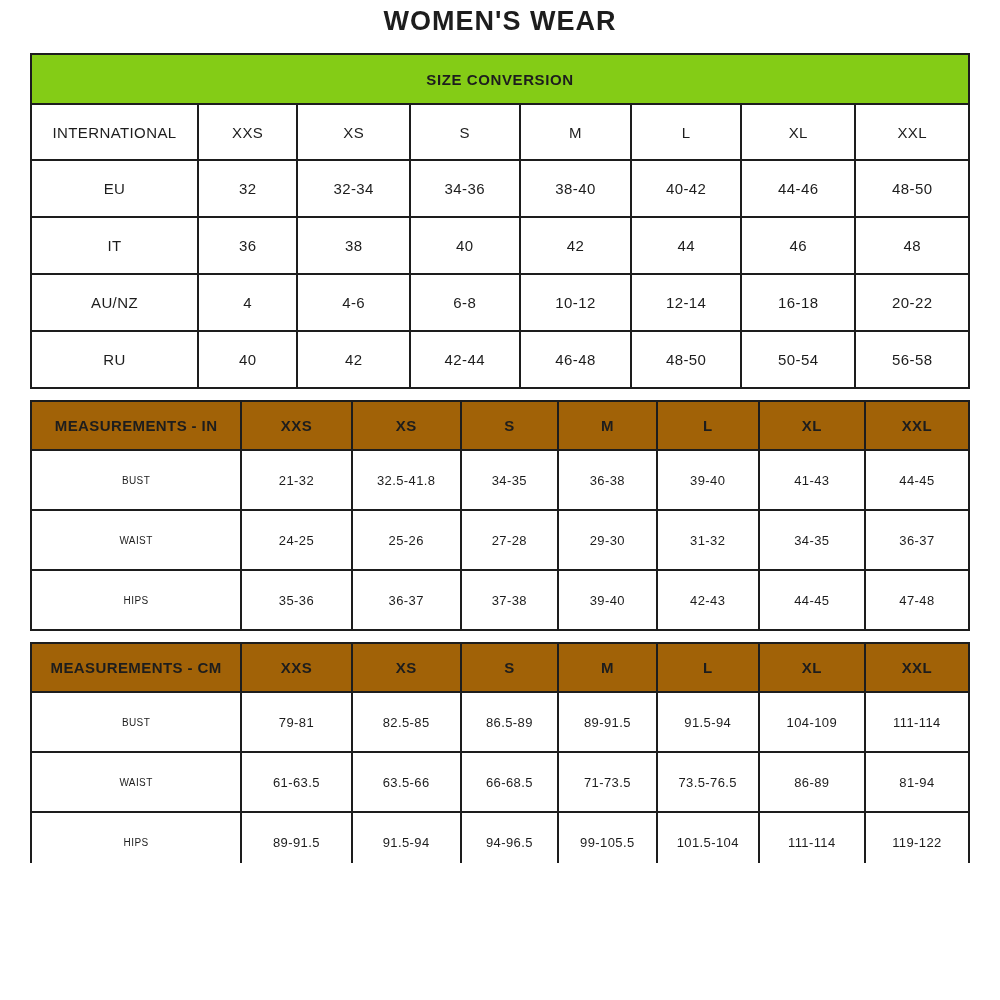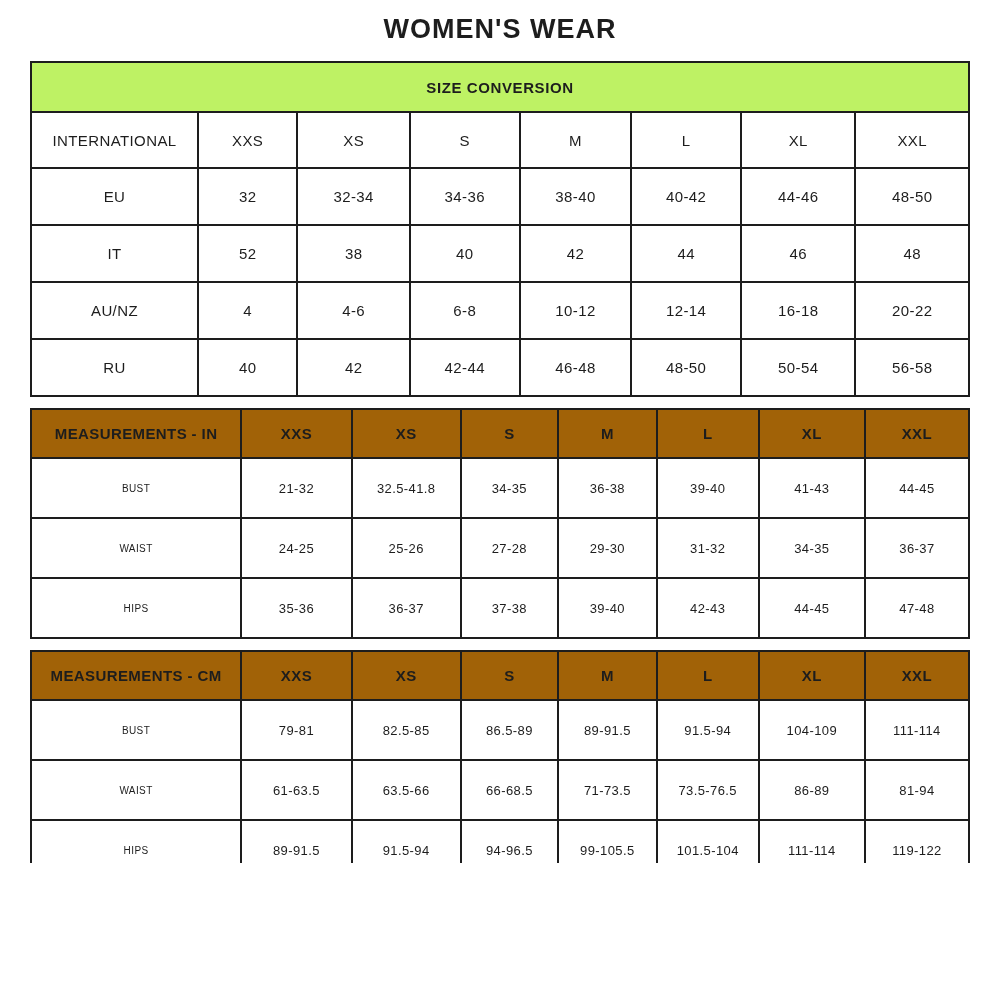--- a/index.html
+++ b/index.html
@@ -5,21 +5,21 @@
   * { margin: 0; padding: 0; box-sizing: border-box; }
   html, body {
     width: 1000px;
     background: #ffffff;
     font-family: "Liberation Sans", "DejaVu Sans", sans-serif;
     color: #1d1d1d;
   }
   .page {
     width: 1000px;
     height: 863px;
-    padding: 14px 30px 15px 30px;
+    padding: 6px 30px 15px 30px;
     background: #ffffff;
   }
   .page-title {
     text-align: center;
     font-size: 27px;
     font-weight: 700;
     letter-spacing: 1px;
     margin-bottom: 16px;
   }
   table {
@@ -32,21 +32,21 @@
     border: 2px solid #1d1d1d;
     text-align: center;
     vertical-align: middle;
     font-size: 15px;
     letter-spacing: 0.4px;
     font-weight: 400;
     overflow: hidden;
   }
   
   .conv .table-title-cell {
-    background: #bef264;
+    background: #84cc16;
     height: 50px;
     font-weight: 700;
     font-size: 15px;
     letter-spacing: 0.6px;
   }
   .conv thead .col-head { height: 56px; }
   .conv tbody tr td { height: 57px; }
   
   .meas thead th {
     background: #a16207;
@@ -96,21 +96,21 @@
           <td>32</td>
           <td>32-34</td>
           <td>34-36</td>
           <td>38-40</td>
           <td>40-42</td>
           <td>44-46</td>
           <td>48-50</td>
         </tr>
         <tr>
           <td class="row-label">IT</td>
-          <td>52</td>
+          <td>36</td>
           <td>38</td>
           <td>40</td>
           <td>42</td>
           <td>44</td>
           <td>46</td>
           <td>48</td>
         </tr>
         <tr>
           <td class="row-label">AU/NZ</td>
           <td>4</td>

